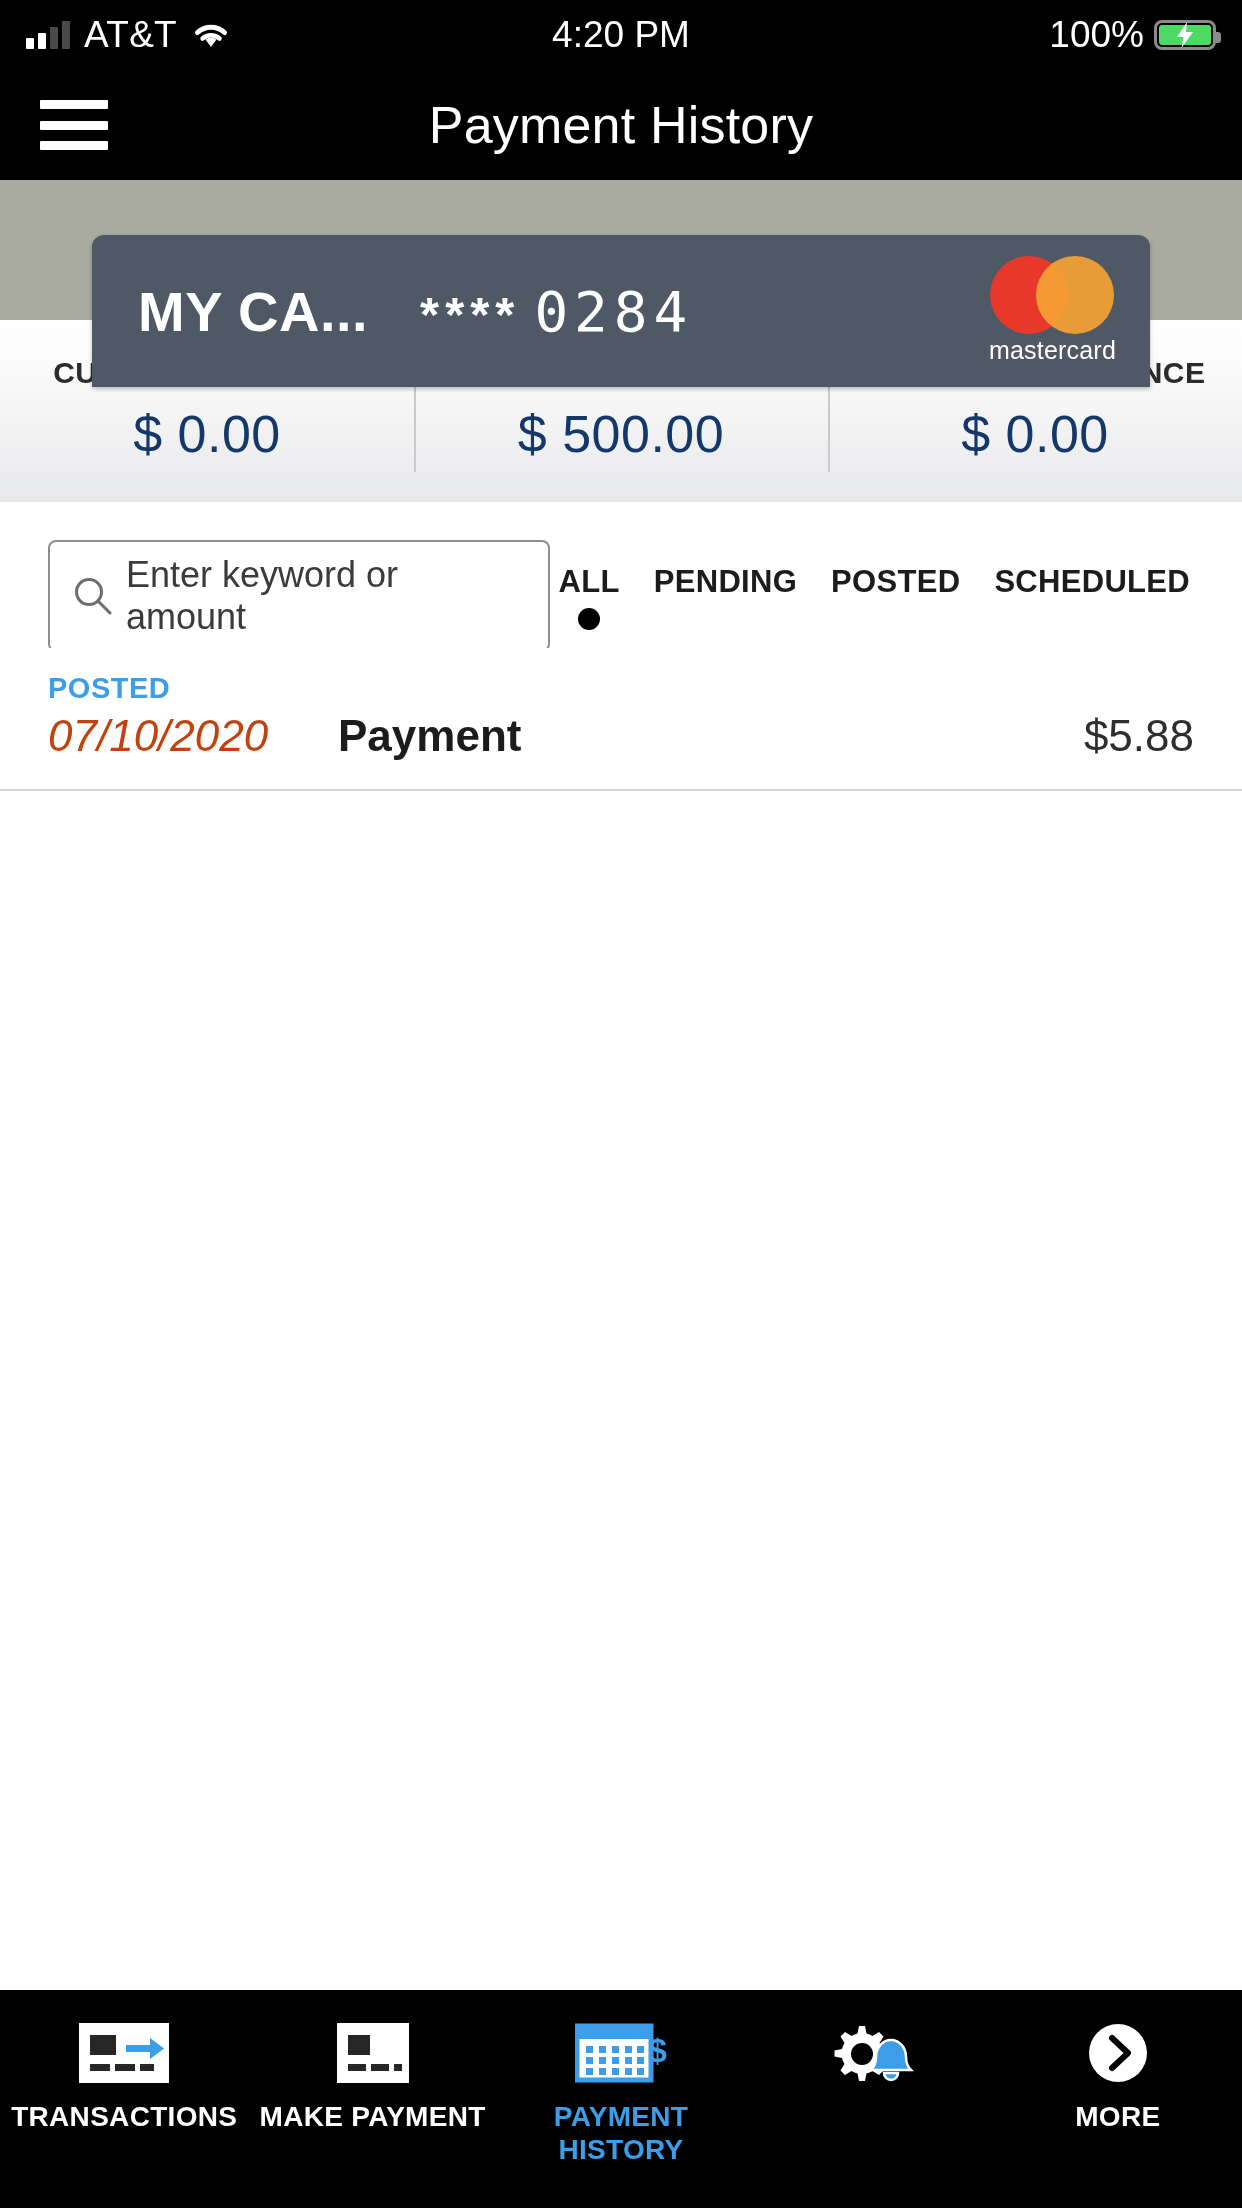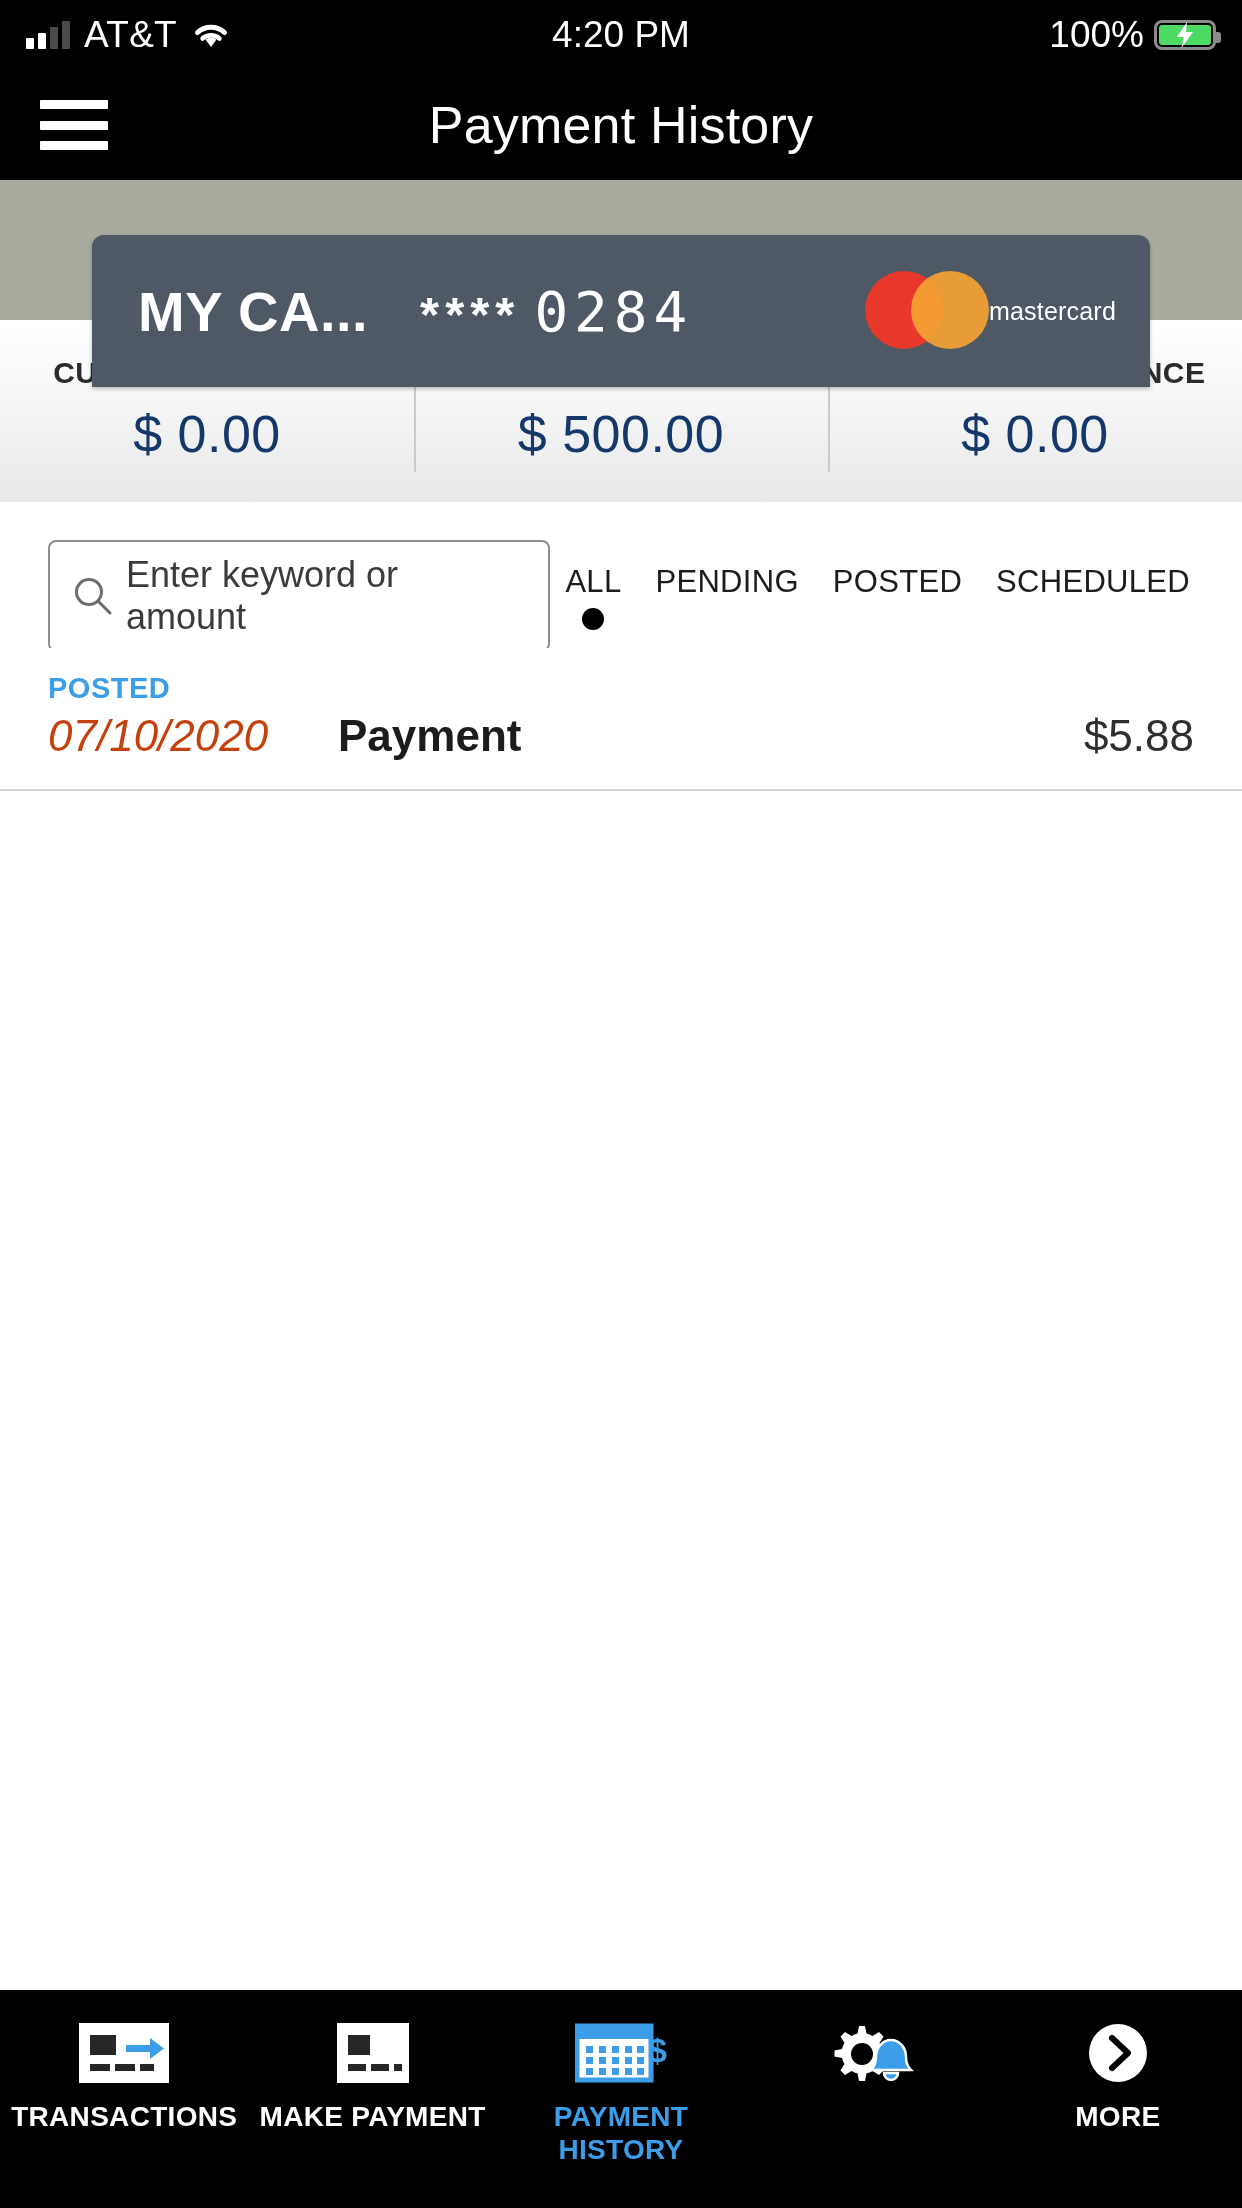--- a/index.html
+++ b/index.html
@@ -164,21 +164,21 @@
   .card-digits {
     color:#ffffff;
     font-size:56px;
     font-family:"DejaVu Sans Mono", monospace;
     letter-spacing:6px;
     margin-left:14px;
   }
   .mc-logo {
     margin-left:auto;
     display:flex;
-    flex-direction:row;
+    flex-direction:column;
     align-items:center;
     padding-bottom:2px;
     text-align:center;
   }
   .mc-circles { position:relative; width:124px; height:78px; }
   .mc-c {
     position:absolute; top:0;
     width:78px; height:78px;
     border-radius:50%;
   }
@@ -277,21 +277,21 @@
     gap:34px;
     padding-top:24px;
     padding-right:4px;
   }
   .tab {
     position:relative;
     text-align:center;
   }
   .tab-label {
     font-size:31px;
-    font-weight:normal;
+    font-weight:bold;
     color:#1c1c1c;
     letter-spacing:0.3px;
   }
   .tab-dot {
     width:22px; height:22px;
     background:#000000;
     border-radius:50%;
     margin:8px auto 0 auto;
   }
 

